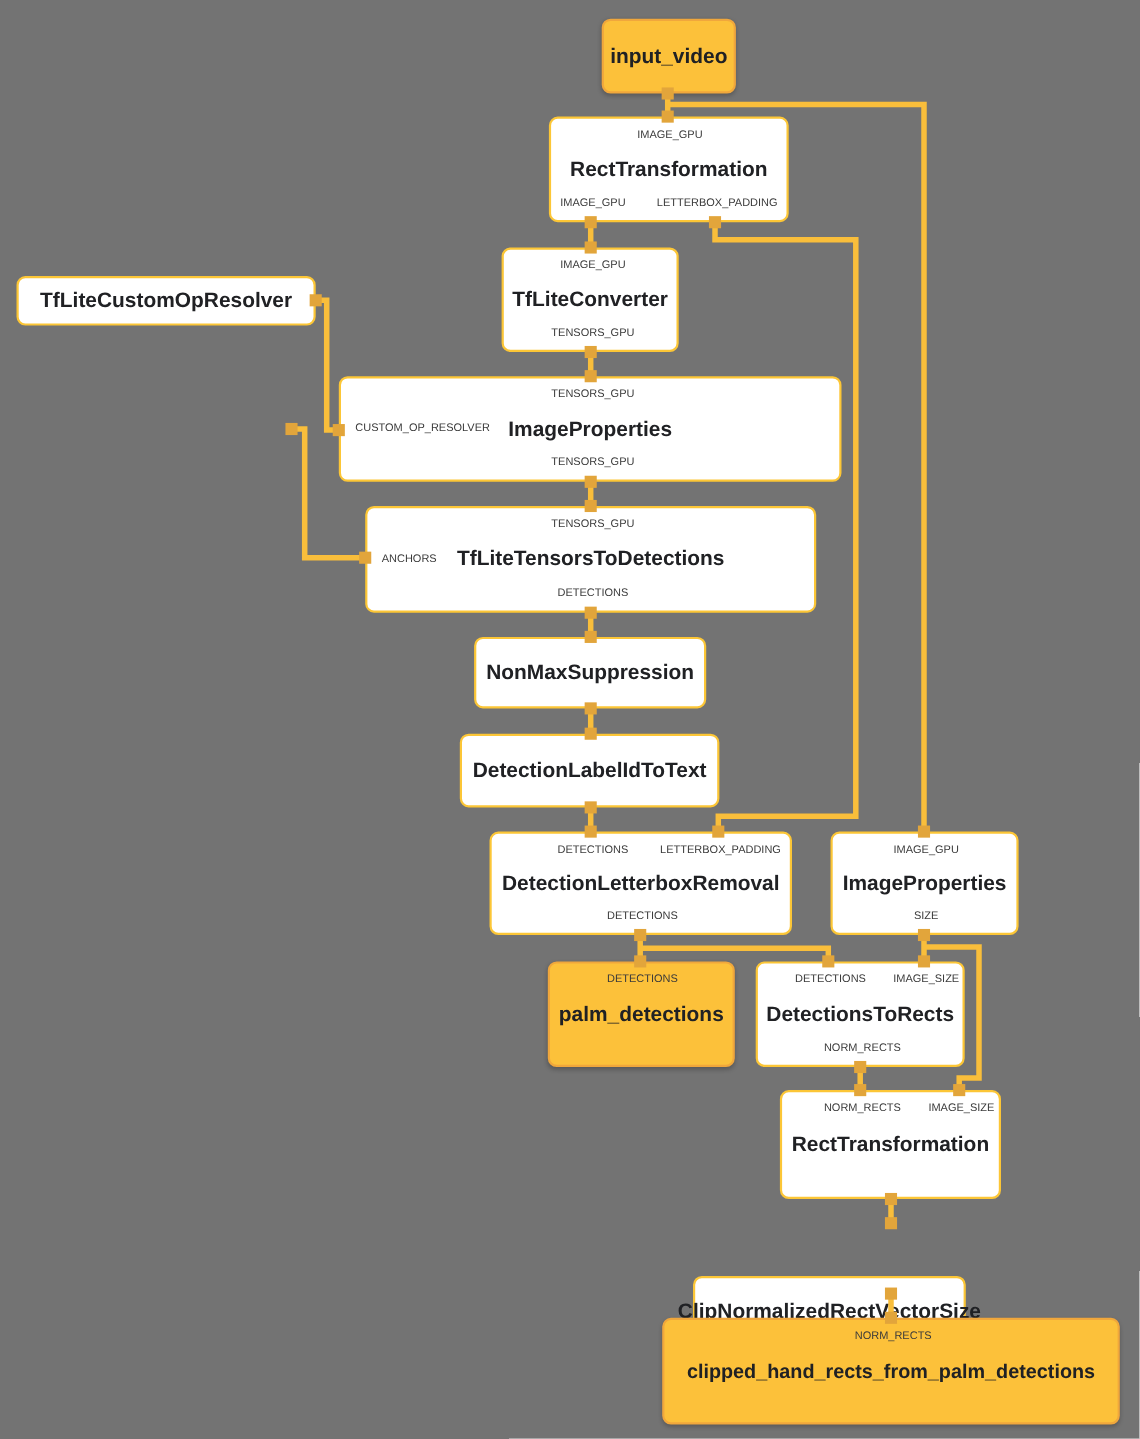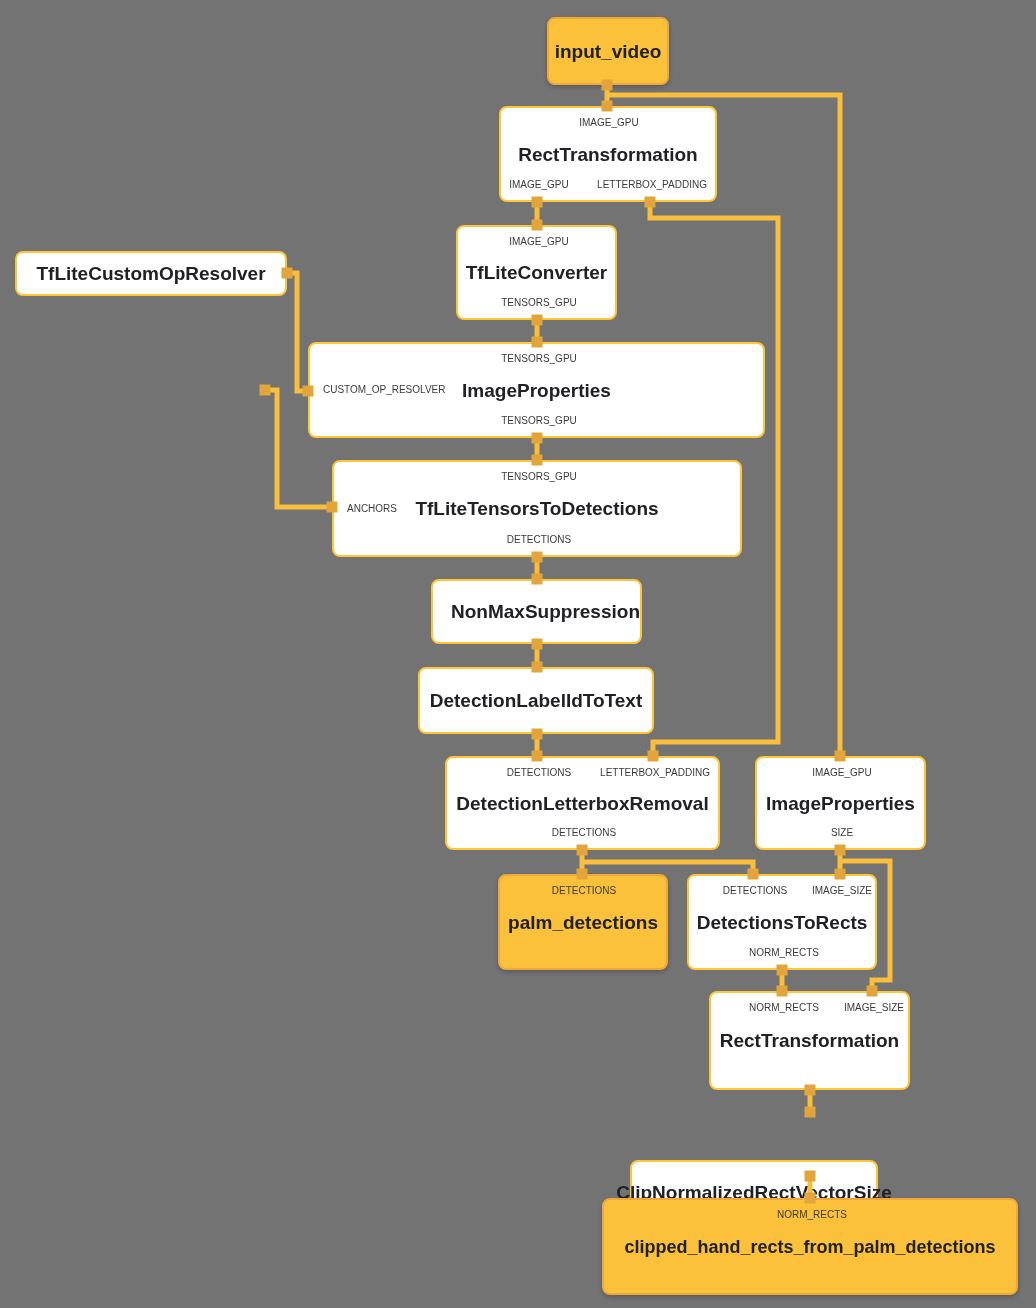--- a/index.html
+++ b/index.html
@@ -130,21 +130,21 @@
       <span class="port-label top" style="color: rgb(58, 58, 58); left: 229px;">TENSORS_GPU</span>
       <span class="port-label left" style="color: rgb(58, 58, 58);">CUSTOM_OP_RESOLVER</span>
       <span class="port-label bottom" style="color: rgb(58, 58, 58); left: 229px;">TENSORS_GPU</span>
     </div>
     <div class="node calculator" style="left: 332px; top: 460px; width: 410px; height: 97px; border-color: rgb(252, 198, 54); background: rgb(255, 255, 255);">
       <span class="node-title" style="color: rgb(32, 33, 36);">TfLiteTensorsToDetections</span>
       <span class="port-label top" style="color: rgb(58, 58, 58); left: 205px;">TENSORS_GPU</span>
       <span class="port-label left" style="color: rgb(58, 58, 58);">ANCHORS</span>
       <span class="port-label bottom" style="color: rgb(58, 58, 58); left: 205px;">DETECTIONS</span>
     </div>
-    <div class="node calculator" style="left: 431px; top: 579px; width: 211px; height: 65px; border-color: rgb(252, 198, 54); background: rgb(255, 255, 255); justify-content: flex-end;">
+    <div class="node calculator" style="left: 431px; top: 579px; width: 211px; height: 65px; border-color: rgb(252, 198, 54); background: rgb(255, 255, 255);">
       <span class="node-title" style="color: rgb(32, 33, 36);">NonMaxSuppression</span>
     </div>
     <div class="node calculator" style="left: 418px; top: 667px; width: 236px; height: 67px; border-color: rgb(252, 198, 54); background: rgb(255, 255, 255);">
       <span class="node-title" style="color: rgb(32, 33, 36);">DetectionLabelIdToText</span>
     </div>
     <div class="node calculator" style="left: 445px; top: 756px; width: 275px; height: 94px; border-color: rgb(252, 198, 54); background: rgb(255, 255, 255);">
       <span class="node-title" style="color: rgb(32, 33, 36);">DetectionLetterboxRemoval</span>
       <span class="port-label top" style="color: rgb(58, 58, 58); left: 92px;">DETECTIONS</span>
       <span class="port-label top" style="color: rgb(58, 58, 58); left: 208px;">LETTERBOX_PADDING</span>
       <span class="port-label bottom" style="color: rgb(58, 58, 58); left: 137px;">DETECTIONS</span>

